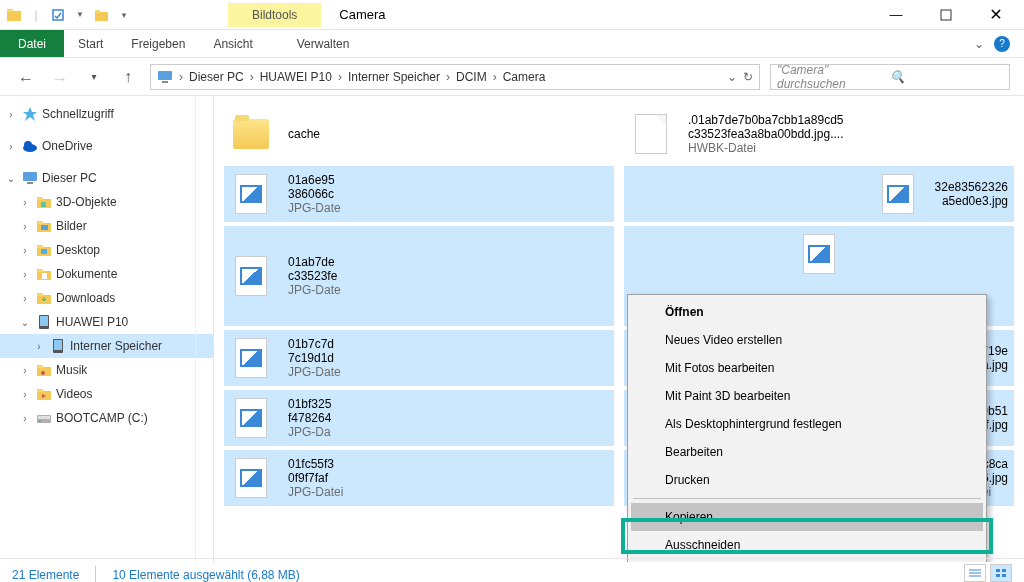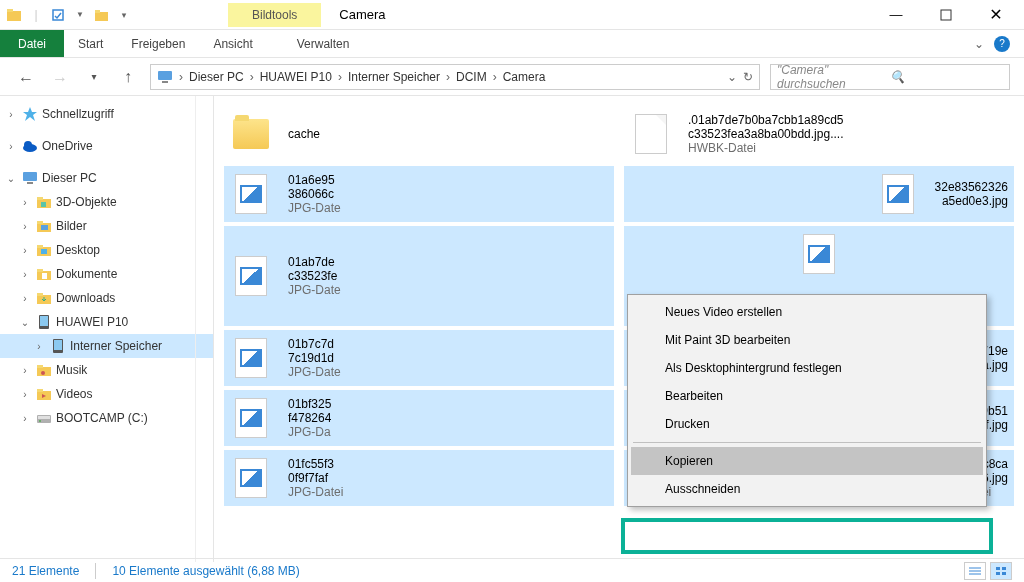--- a/index.html
+++ b/index.html
@@ -43,21 +43,21 @@
 .file-meta{display:flex;flex-direction:column;overflow:hidden}
 .file-name{color:#000;overflow:hidden;text-overflow:ellipsis;white-space:nowrap}
 .file-name2{color:#000;overflow:hidden;text-overflow:ellipsis}
 .file-type{color:#6d6d6d}
 .context-menu{position:absolute;left:413px;top:198px;width:360px;background:#f2f2f2;border:1px solid #a0a0a0;box-shadow:3px 3px 6px rgba(0,0,0,.25);padding:3px}
 .ctx-item{padding:7px 18px 7px 34px;color:#000}
 .ctx-item.bold{font-weight:700}
 .ctx-item.hover{background:#c4c4c4}
 .ctx-sep{height:1px;background:#c0c0c0;margin:4px 2px}
 .highlight-box{position:absolute;left:407px;top:422px;width:372px;height:36px;border:4px solid #0bb197;z-index:5;pointer-events:none}
-.statusbar{position:absolute;bottom:0;left:0;right:0;height:24px;border-top:1px solid #e5e5e5;display:flex;align-items:center;padding:0 12px;gap:16px;color:#1979ca}
+.statusbar{position:absolute;bottom:0;left:0;right:0;height:24px;border-top:1px solid #e5e5e5;display:flex;align-items:flex-end;padding:0 12px;gap:16px;color:#1979ca}
 .statusbar .divider{width:1px;height:16px;background:#ccc}
 .view-toggle{margin-left:auto;display:flex;gap:4px}
 .view-btn{width:22px;height:18px;border:1px solid #ccc;display:flex;align-items:center;justify-content:center}
 .folder-icon{width:36px;height:30px;background:linear-gradient(#fde48b,#f5c956);border-radius:2px;position:relative}
 .folder-icon::before{content:"";position:absolute;top:-4px;left:2px;width:14px;height:6px;background:#f5d871;border-radius:2px 2px 0 0}
 .doc-icon{width:32px;height:40px;background:#fff;border:1px solid #ccc;position:relative}
 .doc-icon::after{content:"";position:absolute;top:0;right:0;border-style:solid;border-width:0 10px 10px 0;border-color:transparent #f5f5f5 transparent transparent}
 .img-icon{width:32px;height:40px;background:#fff;border:1px solid #ccc;display:flex;align-items:center;justify-content:center}
 .img-inner{width:22px;height:18px;border:2px solid #3a88d6;background:linear-gradient(135deg,#fff 50%,#3a88d6 50%)}
 svg{display:block}
@@ -421,21 +421,23 @@
           </div>
           <div class="file-meta" style="text-align:left">
             <div class="file-name" style="text-align:right">2273931c8ca</div>
             <div class="file-name2" style="text-align:right">dffeff6.jpg</div>
             <div class="file-type">JPG-Datei</div>
           </div>
         </div>
       </div>
     <div class="highlight-box"></div>
     <div class="context-menu" id="ctxmenu">
+        <div class="ctx-item bold">Öffnen</div>
         <div class="ctx-item">Neues Video erstellen</div>
+        <div class="ctx-item">Mit Fotos bearbeiten</div>
         <div class="ctx-item">Mit Paint 3D bearbeiten</div>
         <div class="ctx-item">Als Desktophintergrund festlegen</div>
         <div class="ctx-item">Bearbeiten</div>
         <div class="ctx-item">Drucken</div>
         <div class="ctx-sep"></div>
         <div class="ctx-item hover">Kopieren</div>
         <div class="ctx-item">Ausschneiden</div>
       </div>
   </div>
 </div>

